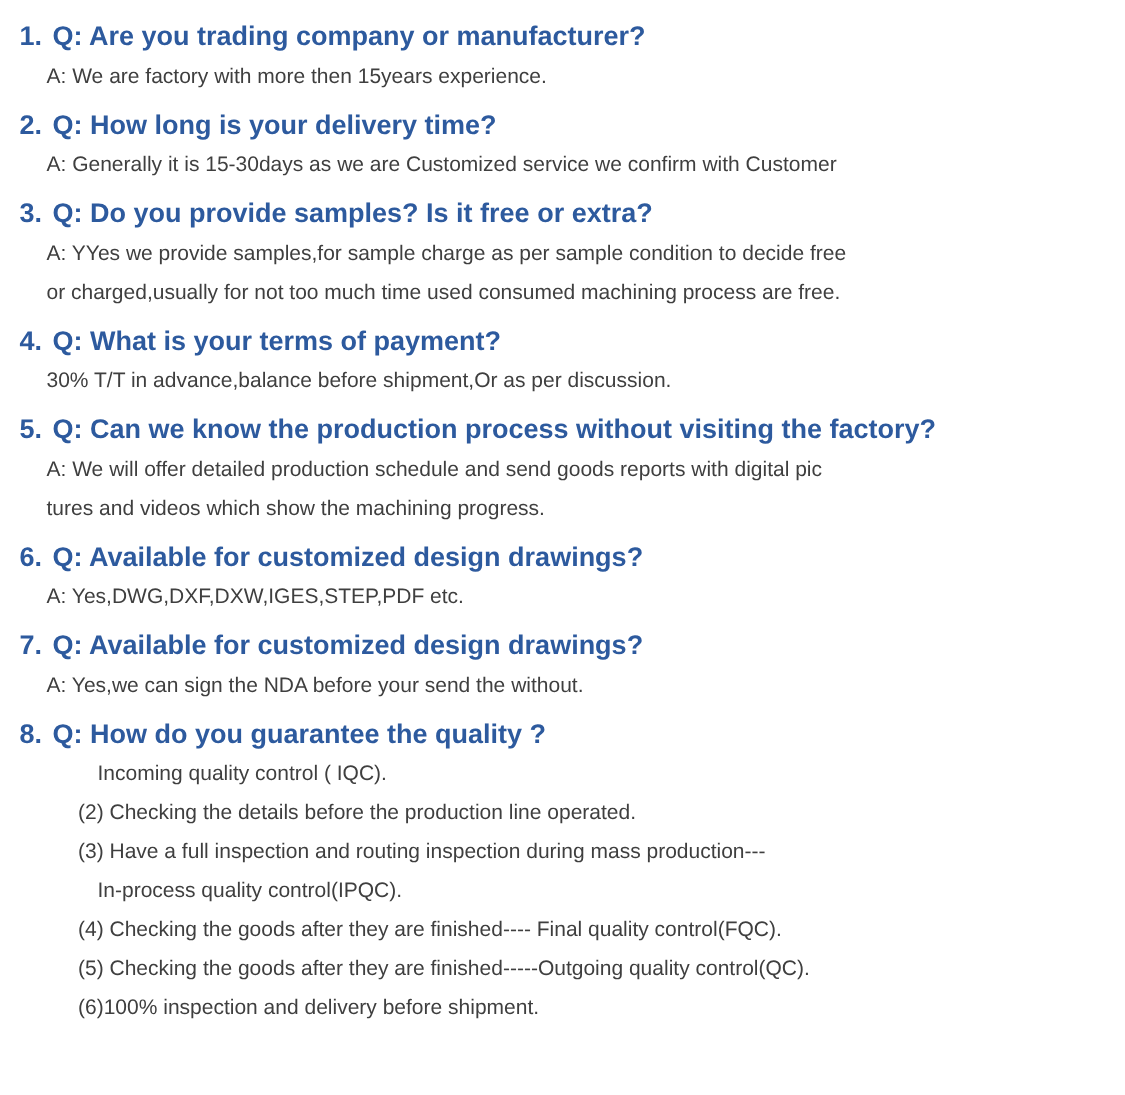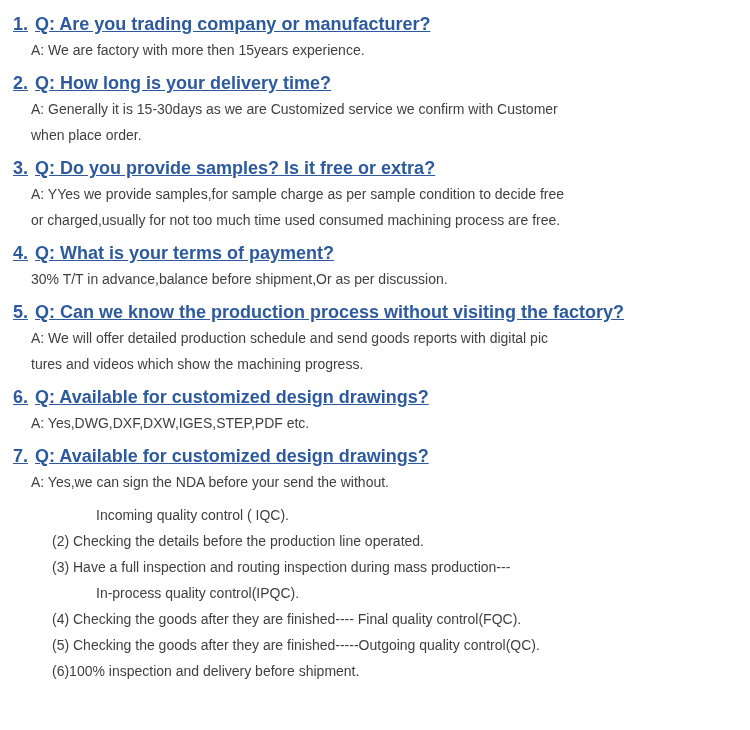--- a/index.html
+++ b/index.html
@@ -22,39 +22,38 @@
   .faq-item:first-child {
     margin-top: 0;
   }
   .question {
     margin-left: 13px;
     font-size: 18px;
     font-weight: bold;
     line-height: 26px;
     color: var(--question-color, #2d5a9e);
     white-space: nowrap;
-    text-decoration: underline;
   }
   .q-num {
     margin-right: 7px;
   }
   .answer {
     font-size: 14px;
     line-height: 26px;
     color: var(--answer-color, #3f3f3f);
   }
   .a-line {
     margin-left: 31px;
     white-space: nowrap;
   }
   .a-line.sub {
     margin-left: 52px;
   }
   .a-line.cont {
-    margin-left: 96px;
+    margin-left: 65px;
   }
 </style>
 </head>
 <body>
 
 <div class="faq">
 
   <div class="faq-item">
     <div class="question">
       <span class="q-num">1.</span><span class="q-text">Q: Are you trading company or manufacturer?</span>
@@ -63,21 +62,20 @@
       <div class="a-line">A: We are factory with more then 15years experience.</div>
     </div>
   </div>
 
   <div class="faq-item">
     <div class="question">
       <span class="q-num">2.</span><span class="q-text">Q: How long is your delivery time?</span>
     </div>
     <div class="answer">
       <div class="a-line">A: Generally it is 15-30days as we are Customized service we confirm with Customer</div>
-      <div class="a-line">when place order.</div>
     </div>
   </div>
 
   <div class="faq-item">
     <div class="question">
       <span class="q-num">3.</span><span class="q-text">Q: Do you provide samples? Is it free or extra?</span>
     </div>
     <div class="answer">
       <div class="a-line">A: YYes we provide samples,for sample charge as per sample condition to decide free</div>
       <div class="a-line">or charged,usually for not too much time used consumed machining process are free.</div>
@@ -115,20 +113,23 @@
   <div class="faq-item">
     <div class="question">
       <span class="q-num">7.</span><span class="q-text">Q: Available for customized design drawings?</span>
     </div>
     <div class="answer">
       <div class="a-line">A: Yes,we can sign the NDA before your send the without.</div>
     </div>
   </div>
 
   <div class="faq-item">
+    <div class="question">
+      <span class="q-num">8.</span><span class="q-text">Q: How do you guarantee the quality ?</span>
+    </div>
     <div class="answer">
       <div class="a-line cont">Incoming quality control ( IQC).</div>
       <div class="a-line sub">(2) Checking the details before the production line operated.</div>
       <div class="a-line sub">(3) Have a full inspection and routing inspection during mass production---</div>
       <div class="a-line cont">In-process quality control(IPQC).</div>
       <div class="a-line sub">(4) Checking the goods after they are finished---- Final quality control(FQC).</div>
       <div class="a-line sub">(5) Checking the goods after they are finished-----Outgoing quality control(QC).</div>
       <div class="a-line sub">(6)100% inspection and delivery before shipment.</div>
     </div>
   </div>

